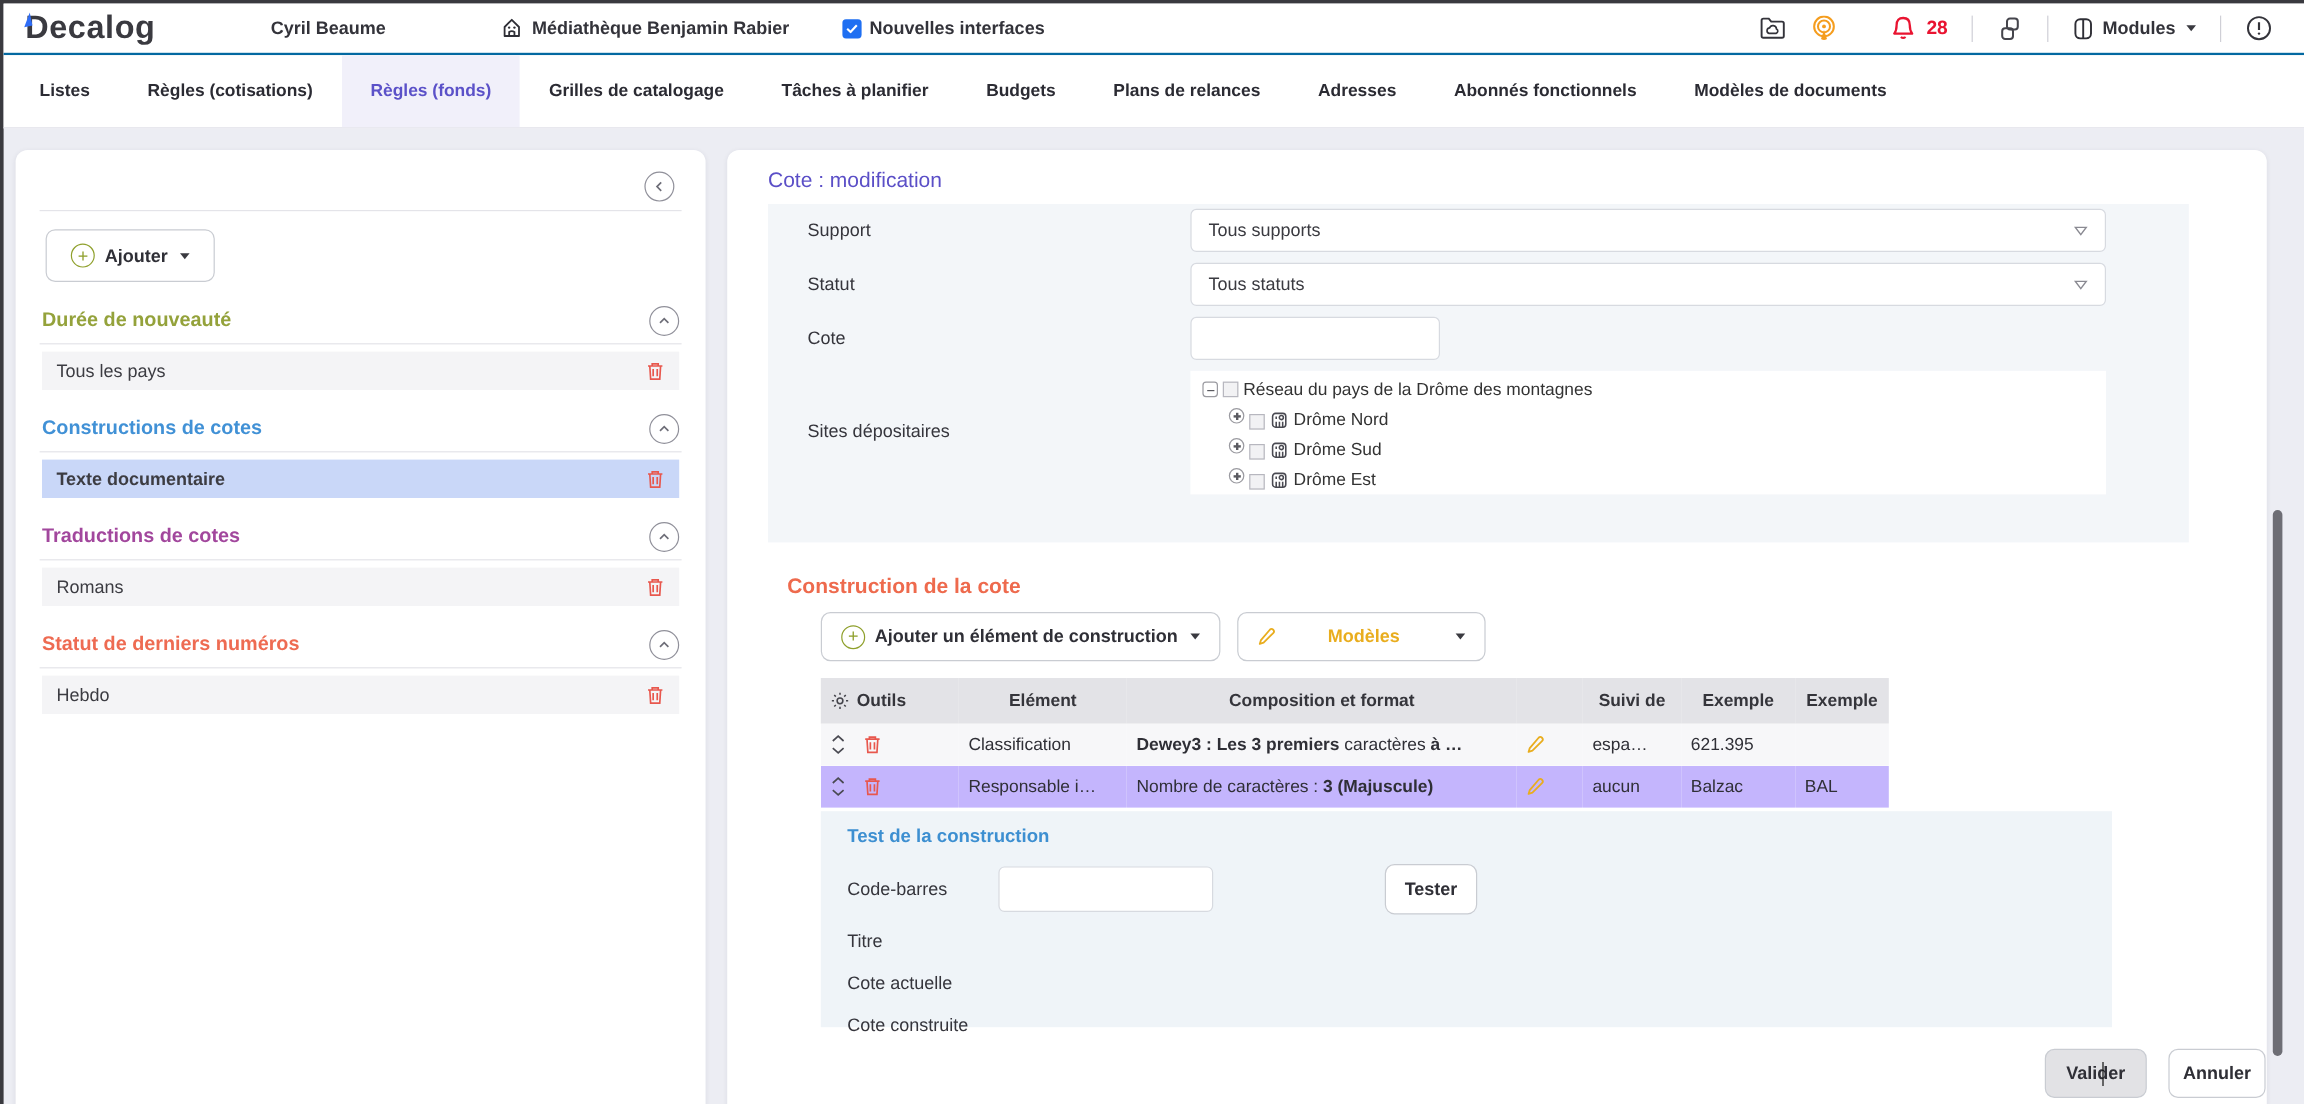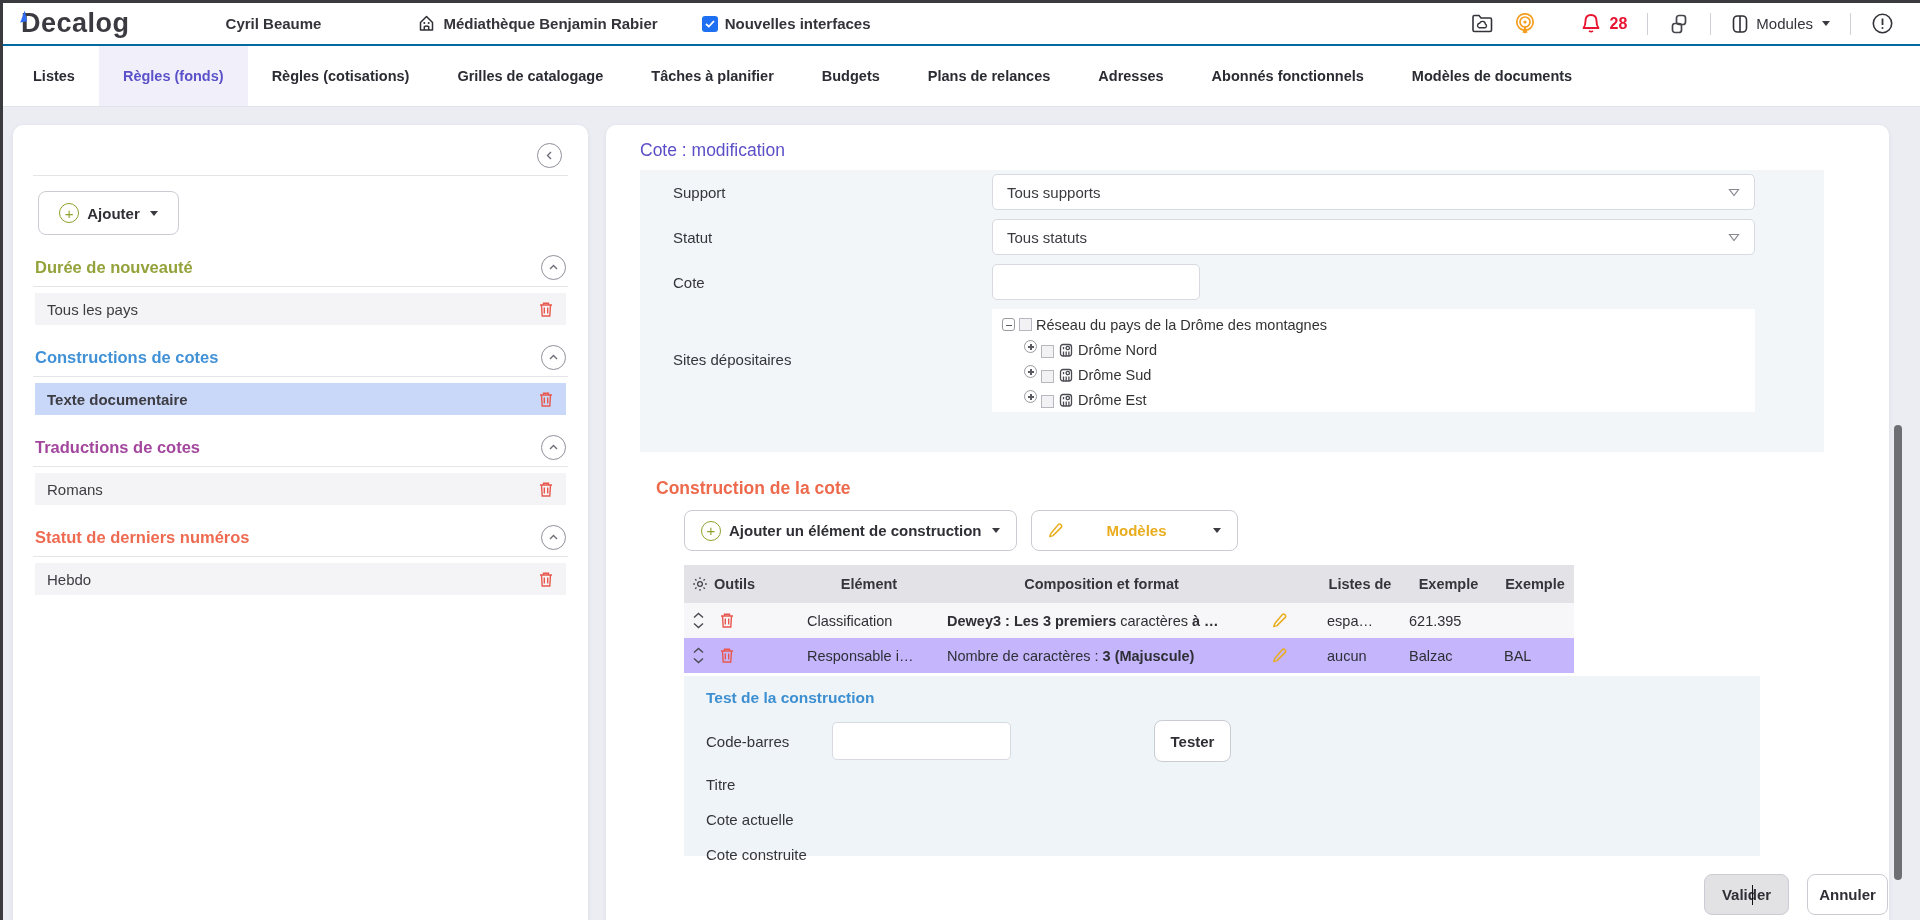--- a/index.html
+++ b/index.html
@@ -20,21 +20,21 @@
   .logo { font-size:27px; font-weight:700; color:#3a3a40; letter-spacing:.5px; position:relative; padding-left:4px; }
   .logo .accent { position:absolute; left:2px; top:3px; width:0; height:0;
     border-left:7px solid transparent; border-bottom:11px solid #2f6df6; transform:rotate(-12deg); }
   .hdr-user { font-weight:700; font-size:15px; margin-left:96px; }
   .hdr-lib { display:flex; align-items:center; gap:7px; margin-left:96px; font-weight:700; font-size:15px; }
   .hdr-check { display:flex; align-items:center; gap:7px; margin-left:44px; font-weight:700; font-size:15px; }
   .checkbox-checked { width:16px; height:16px; background:#1f6ff2; border-radius:3px; display:inline-flex; align-items:center; justify-content:center; }
   .hdr-right { margin-left:auto; display:flex; align-items:center; gap:20px; }
   .hdr-sep { width:1px; height:22px; background:#cfcfd6; }
   .badge-count { color:#e91431; font-weight:700; font-size:16px; margin-left:-12px; }
-  .modules { display:flex; align-items:center; gap:7px; font-weight:400; font-size:15px; }
+  .modules { display:flex; align-items:center; gap:7px; font-weight:700; font-size:15px; }
   .caret-down { display:inline-block; width:0; height:0; border-left:4px solid transparent; border-right:4px solid transparent; border-top:5px solid #3a3a40; margin-left:2px; }
   .icon-btn { display:flex; align-items:center; }
 
   
   .tabbar { height:61px; background:#fff; display:flex; align-items:stretch; padding-left:6px; border-bottom:1px solid #e3e3ea; }
   .tab { display:flex; align-items:center; padding:0 24px; font-size:14.5px; font-weight:600; color:#2b2b33; cursor:pointer; }
   .tab.active { background:#f1f0fa; color:#5b51c8; }
 
   
   .sidebar-card {
@@ -204,22 +204,22 @@
           <circle cx="11.5" cy="11.5" r="9.2"></circle>
           <path d="M11.5 6.5 L11.5 13" stroke-width="1.8"></path>
           <circle cx="11.5" cy="16" r="1" fill="#33333a" stroke="none"></circle>
         </svg>
       </span>
     </div>
   </div>
 
   <div class="tabbar">
     <div class="tab">Listes</div>
+    <div class="tab">Règles (cotisations)</div>
     <div class="tab active">Règles (fonds)</div>
-    <div class="tab">Règles (cotisations)</div>
     <div class="tab">Grilles de catalogage</div>
     <div class="tab">Tâches à planifier</div>
     <div class="tab">Budgets</div>
     <div class="tab">Plans de relances</div>
     <div class="tab">Adresses</div>
     <div class="tab">Abonnés fonctionnels</div>
     <div class="tab">Modèles de documents</div>
   </div>
 
   <div class="sidebar-card">
@@ -419,21 +419,21 @@
             <svg width="16" height="16" viewBox="0 0 16 16" fill="none" stroke="#45454c" stroke-width="1.3">
               <circle cx="8" cy="8" r="2.4"></circle>
               <path d="M8 1.2 L8 3 M8 13 L8 14.8 M1.2 8 L3 8 M13 8 L14.8 8 M3.2 3.2 L4.5 4.5 M11.5 11.5 L12.8 12.8 M12.8 3.2 L11.5 4.5 M4.5 11.5 L3.2 12.8"></path>
             </svg>
             <span>Outils</span>
           </span>
             </th>
           <th>Elément</th>
           <th>Composition et format</th>
           <th></th>
-          <th>Listes de</th>
+          <th>Suivi de</th>
           <th>Exemple</th>
           <th>Exemple</th>
         </tr>
       </thead>
       <tbody>
         <tr class="r1">
           <td>
               <span class="cell-tools">
             <svg width="13" height="17" viewBox="0 0 13 17" fill="none" stroke="#4a4a52" stroke-width="1.4">
               <path d="M2 5.5 L6.5 1.5 L11 5.5 M2 11.5 L6.5 15.5 L11 11.5"></path>

